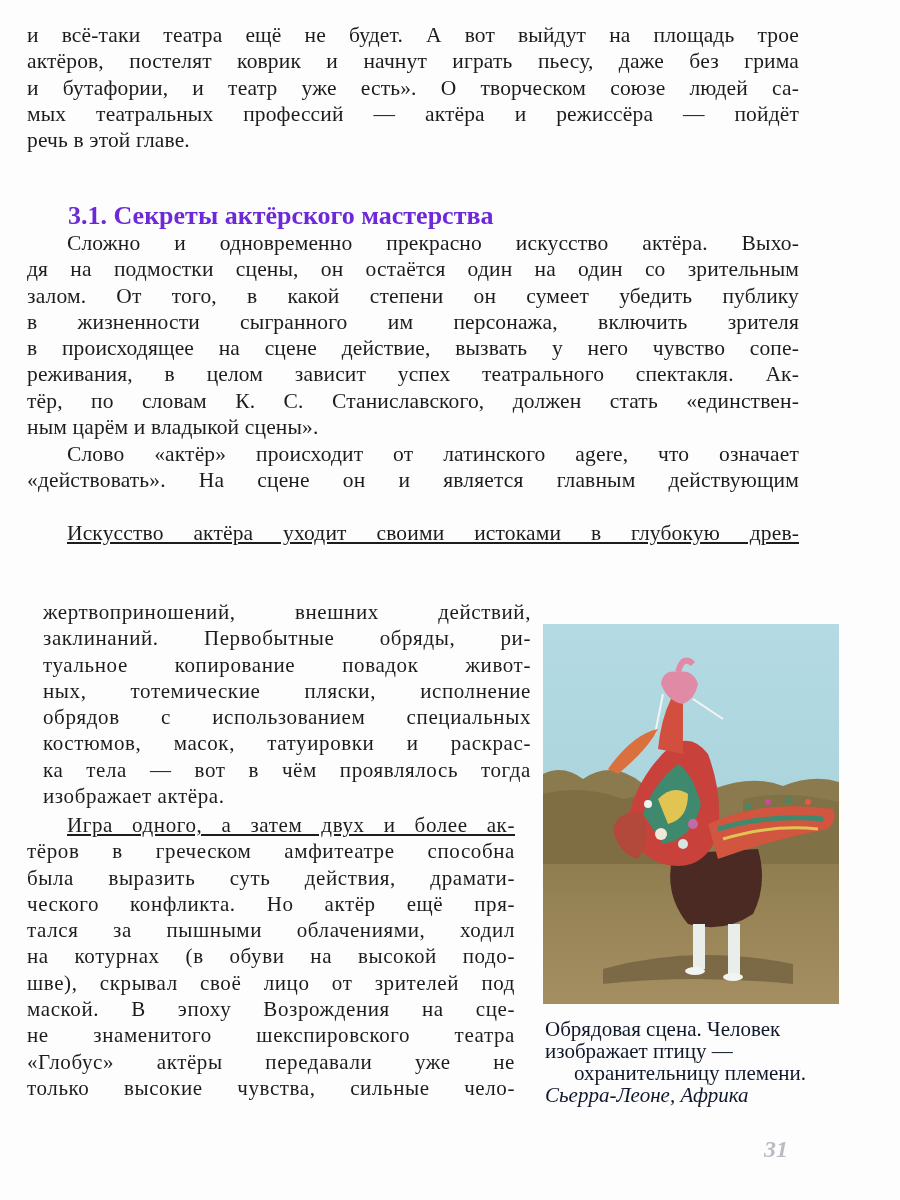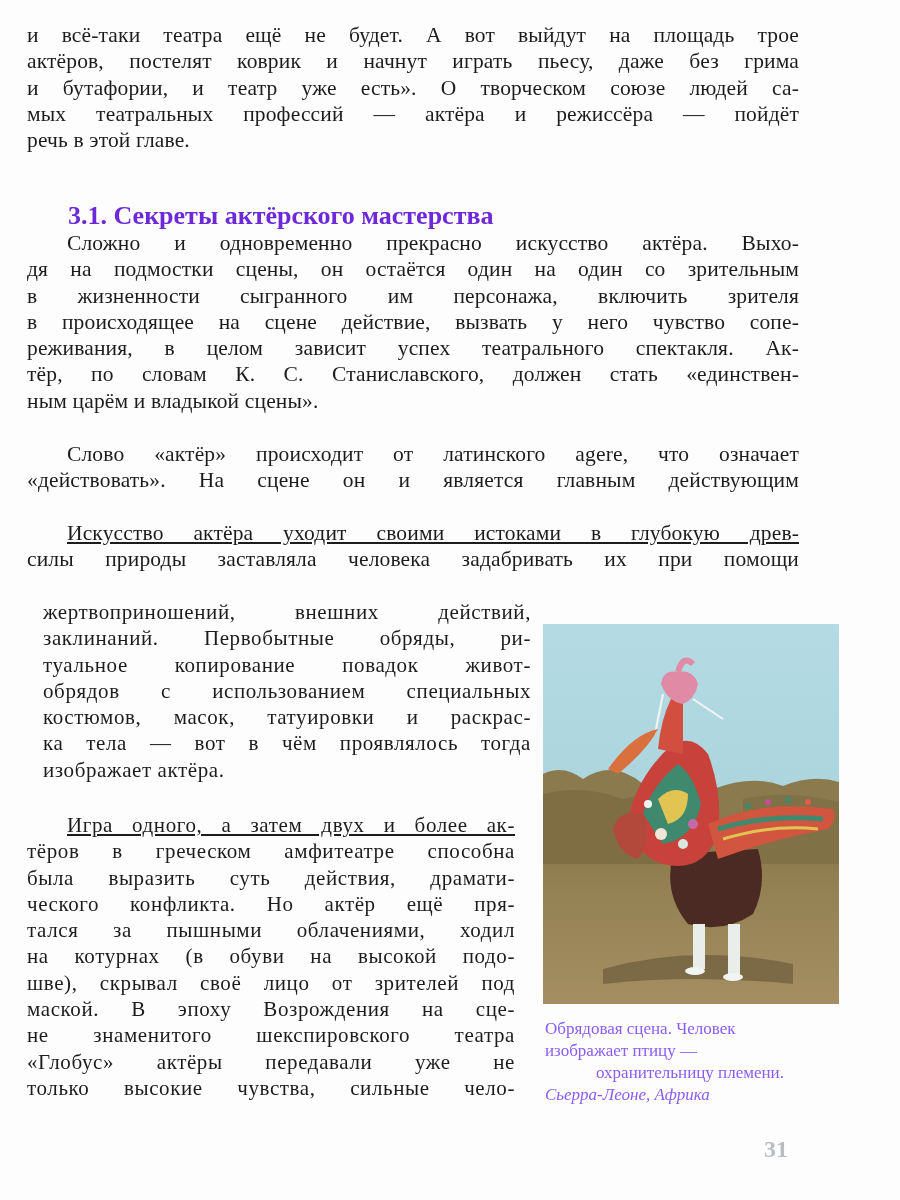--- a/index.html
+++ b/index.html
@@ -24,68 +24,69 @@
     font-family: "Liberation Serif", "DejaVu Serif", serif;
     font-weight: bold; font-size: 26px; color: #6d28d9; margin: 13px;
   }
   .figure {
     position: absolute; left: 543px; top: 624px; width: 296px; height: 380px;
     overflow: hidden;
   }
   .fig-svg { width: 100%; height: 100%; display: block; }
   .caption {
     position: absolute; left: 545px; top: 1018px; width: 290px;
-    font-size: 17px; line-height: 22px; color: #8b5cf6;
+    font-size: 21px; line-height: 22px; color: #0f172a;
   }
   .caption .loc { font-style: italic; display: block; }
   .page-num {
     position: absolute; left: 764px; top: 1136px;
     font-family: "Liberation Serif", "DejaVu Serif", serif;
-    font-weight: bold; font-size: 24px; color: #b9bcc0;
+    font-weight: bold; font-size: 24px; color: #b9bcc0; font-style: italic;
   }
 </style>
 </head>
 <body>
 
 <div class="page">
 
   <p class="para full" style="top:22px;">
     <span class="line">и всё-таки театра ещё не будет. А вот выйдут на площадь трое</span>
     <span class="line">актёров, постелят коврик и начнут играть пьесу, даже без грима</span>
     <span class="line">и бутафории, и театр уже есть». О творческом союзе людей са-</span>
     <span class="line">мых театральных профессий — актёра и режиссёра — пойдёт</span>
     <span class="line last">речь в этой главе.</span>
   </p>
 
   <h2 class="heading">3.1. Секреты актёрского мастерства</h2>
 
   <p class="para full" style="top:230px;">
     <span class="line" style="padding-left:40px;">Сложно и одновременно прекрасно искусство актёра. Выхо-</span>
     <span class="line">дя на подмостки сцены, он остаётся один на один со зрительным</span>
+    <span class="line">залом. От того, в какой степени он сумеет убедить публику</span>
     <span class="line">в жизненности сыгранного им персонажа, включить зрителя</span>
     <span class="line">в происходящее на сцене действие, вызвать у него чувство сопе-</span>
     <span class="line">реживания, в целом зависит успех театрального спектакля. Ак-</span>
     <span class="line">тёр, по словам К. С. Станиславского, должен стать «единствен-</span>
     <span class="line last">ным царём и владыкой сцены».</span>
   </p>
 
   <p class="para full" style="top:441px;">
     <span class="line" style="padding-left:40px;">Слово «актёр» происходит от латинского agere, что означает</span>
     <span class="line">«действовать». На сцене он и является главным действующим</span>
   </p>
 
   <p class="para full" style="top:520px;">
     <span class="line" style="padding-left:40px;text-decoration:underline;">Искусство актёра уходит своими истоками в глубокую древ-</span>
-    <span class="line">силы природы заставляла человека задабривать их при помощи</span>
   </p>
 
   <p class="para narrow" style="top:599px;margin-left:16px;">
     <span class="line">жертвоприношений, внешних действий,</span>
     <span class="line">заклинаний. Первобытные обряды, ри-</span>
     <span class="line">туальное копирование повадок живот-</span>
+    <span class="line">ных, тотемические пляски, исполнение</span>
     <span class="line">обрядов с использованием специальных</span>
     <span class="line">костюмов, масок, татуировки и раскрас-</span>
     <span class="line">ка тела — вот в чём проявлялось тогда</span>
     <span class="line last">изображает актёра.</span>
   </p>
 
   <p class="para narrow" style="top:812px;">
     <span class="line" style="padding-left:40px;text-decoration:underline;">Игра одного, а затем двух и более ак-</span>
     <span class="line">тёров в греческом амфитеатре способна</span>
     <span class="line">была выразить суть действия, драмати-</span>

